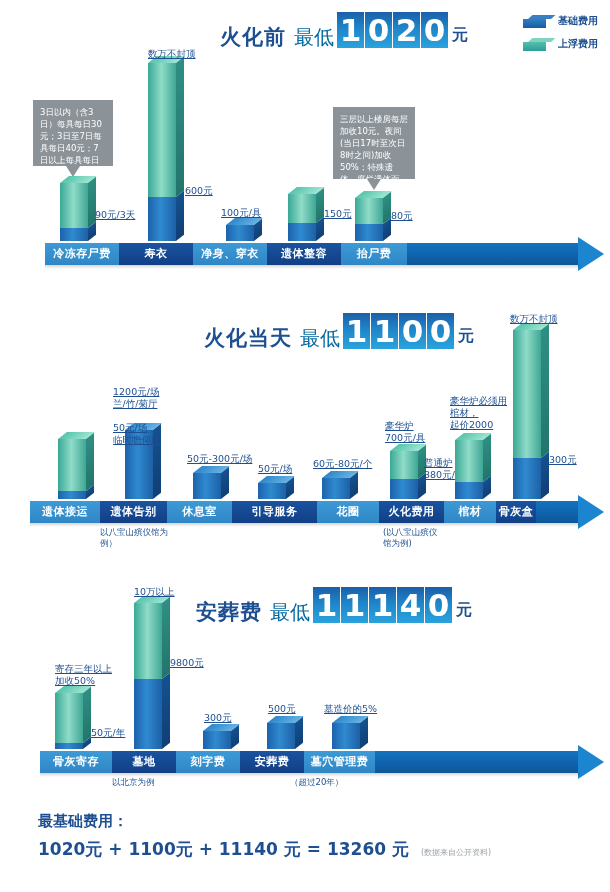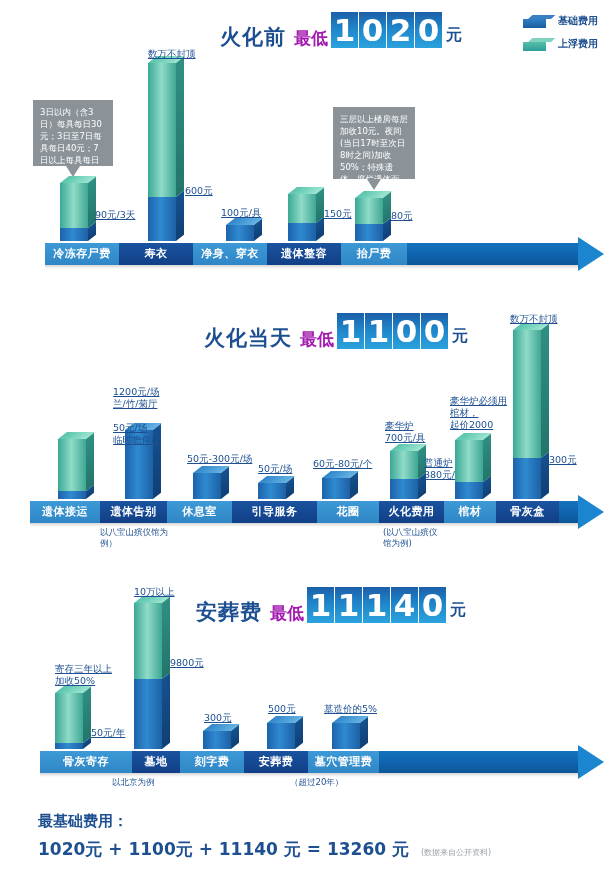--- a/index.html
+++ b/index.html
@@ -10,21 +10,21 @@
     color:#1b4f91;
   }
   .section{position:absolute;left:0;width:610px;}
   .sec1{top:0;height:285px;}
   .sec2{top:285px;height:290px;}
   .sec3{top:565px;height:240px;}
 
   
   .headline{position:absolute;display:flex;align-items:flex-end;white-space:nowrap;}
   .hl-word{font-size:21px;font-weight:bold;color:#1d4f91;letter-spacing:1px;line-height:1;}
-  .hl-min{font-size:17px;font-weight:bold;color:#a21caf;margin-left:8px;margin-right:3px;line-height:1;
+  .hl-min{font-size:20px;font-weight:normal;color:#0369a1;margin-left:8px;margin-right:3px;line-height:1;
           position:relative;top:-1px;}
   .hl-digits{display:flex;}
   .hl-digit{
     width:27px;height:36px;margin-right:1px;
     background:linear-gradient(180deg,#1b5fa8 0%,#1f85c9 45%,#2aa3dd 100%);
     color:#ffffff;font-size:31px;font-weight:bold;line-height:36px;text-align:center;
     font-family:"DejaVu Sans","Liberation Sans",sans-serif;
   }
   .hl-yuan{font-size:16px;font-weight:bold;color:#1d4f91;margin-left:3px;position:relative;top:-2px;}
 
@@ -325,21 +325,21 @@
     <div class="axis-bar" style="width:550px;"></div>
     <div class="axis-head" style="left:548px;"></div>
     <div class="axis-cells">
       <div class="axis-cell cell-light" style="width:70px;">遗体接运</div>
       <div class="axis-cell cell-dark" style="width:67px;">遗体告别</div>
       <div class="axis-cell cell-light" style="width:65px;">休息室</div>
       <div class="axis-cell cell-dark" style="width:85px;">引导服务</div>
       <div class="axis-cell cell-light" style="width:62px;">花圈</div>
       <div class="axis-cell cell-dark" style="width:65px;">火化费用</div>
       <div class="axis-cell cell-light" style="width:52px;">棺材</div>
-      <div class="axis-cell cell-dark" style="width:63px;">骨灰盒</div>
+      <div class="axis-cell cell-dark" style="width:40px;">骨灰盒</div>
     </div>
     <div class="axis-shadow" style="width:550px;"></div>
   </div>
 
   <div class="sublabel" style="left:100px;top:242px;width:70px;">以八宝山殡仪馆为例）</div>
   <div class="sublabel" style="left:383px;top:242px;width:62px;">(以八宝山殡仪馆为例)</div>
 </div>
 
 <div class="section sec3">
 
@@ -414,22 +414,22 @@
     <div class="face" style="height:26px;">
         <div class="seg-base" style="height:100%;"></div>
       </div>
   </div>
   <div class="val" style="left:324px;top:138px;">墓造价的5%</div>
 
   <div class="axis" style="left:40px;top:186px;width:570px;">
     <div class="axis-bar" style="width:540px;"></div>
     <div class="axis-head" style="left:538px;"></div>
     <div class="axis-cells">
-      <div class="axis-cell cell-light" style="width:92px;">骨灰寄存</div>
-      <div class="axis-cell cell-dark" style="width:48px;">墓地</div>
+      <div class="axis-cell cell-light" style="width:72px;">骨灰寄存</div>
+      <div class="axis-cell cell-dark" style="width:64px;">墓地</div>
       <div class="axis-cell cell-light" style="width:64px;">刻字费</div>
       <div class="axis-cell cell-dark" style="width:64px;">安葬费</div>
       <div class="axis-cell cell-light" style="width:71px;">墓穴管理费</div>
     </div>
     <div class="axis-shadow" style="width:540px;"></div>
   </div>
 
   <div class="sublabel" style="left:112px;top:212px;">以北京为例</div>
   <div class="sublabel" style="left:290px;top:212px;">（超过20年）</div>
 </div>

